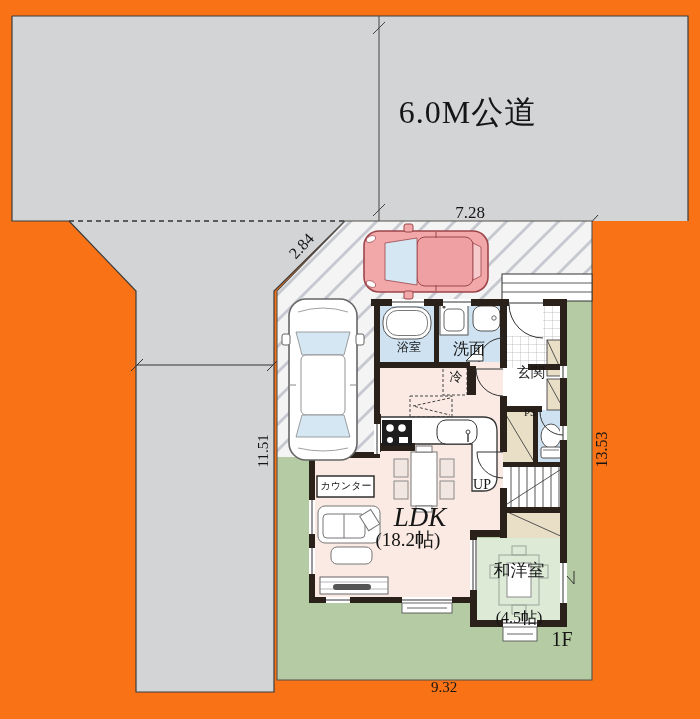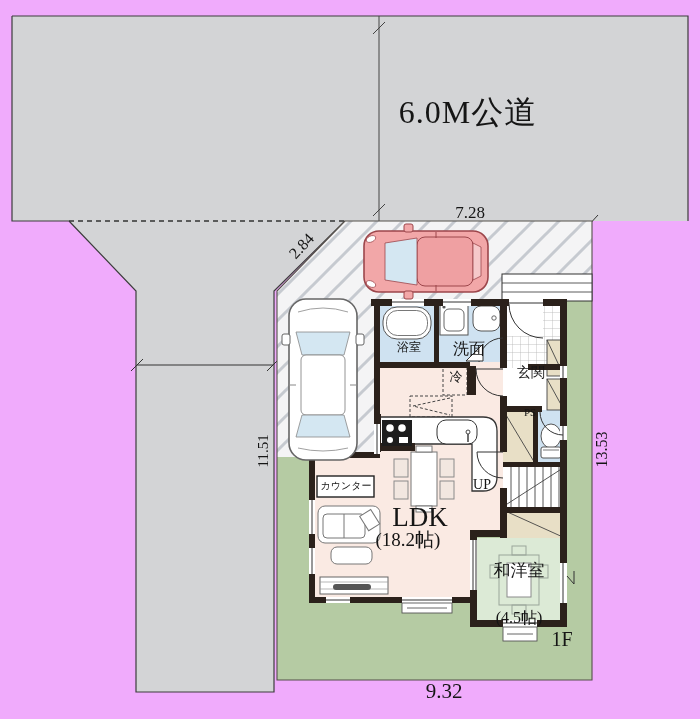--- a/index.html
+++ b/index.html
@@ -1,44 +1,44 @@
 <!DOCTYPE html>
 <html style="--road: #d3d4d6; --drive: #f4f4f5; --lawn: #b5cba3; --tatami: #dcead6; --ldk: #faeae3; --wet: #cfe2f1; --closet: #e8dfc6; --wall: #2b211b; --car-pink: #f2a7a8; --glass: #d4e7f2;"><head>
 <meta charset="utf-8">
 <style>
   :root{
     --road:#d3d4d6; --drive:#f4f4f5; --lawn:#b5cba3; --tatami:#dcead6;
     --ldk:#faeae3; --wet:#cfe2f1; --closet:#e8dfc6; --wall:#2b211b;
     --ink:#151515;
   }
   html,body{margin:0;padding:0;background:#fff;}
-  .stage{position:relative;width:700px;height:719px;background:#f0abfc;overflow:hidden;
+  .stage{position:relative;width:700px;height:719px;background:#f97316;overflow:hidden;
          font-family:"Liberation Serif","DejaVu Serif",serif;}
   svg{position:absolute;left:0;top:0;}
   .lbl{position:absolute;color:var(--ink);line-height:1.05;white-space:pre-line;}
   .serif{font-family:"Liberation Serif","DejaVu Serif",serif;}
   .sans{font-family:"Liberation Sans","DejaVu Sans",sans-serif;}
   .ctr{text-align:center;}
   .rot90{transform:rotate(-90deg);transform-origin:center center;}
   .rot45{transform:rotate(-47deg);transform-origin:center center;}
   .road-main-lbl{left:388px;top:96px;width:160px;font-size:32px;letter-spacing:1px;}
   .road-side-lbl{left:176px;top:370px;width:48px;font-size:25px;line-height:1.12;}
   .d728{left:448px;top:196px;width:44px;font-size:17px;margin-top:8px;}
   .d284{left:280px;top:238px;width:44px;font-size:16px;}
   .d1151{left:240px;top:443px;width:48px;font-size:15px;}
   .d1353{left:574px;top:441px;width:56px;font-size:16px;}
-  .d932{left:422px;top:680px;width:44px;font-size:21px;}
+  .d932{left:422px;top:680px;width:44px;font-size:15px;}
   .bath-lbl{left:384px;top:341px;width:50px;font-size:12px;}
   .wash-lbl{left:444px;top:341px;width:50px;font-size:16px;}
   .genkan-lbl{left:510px;top:343px;width:42px;font-size:14px;margin-top:23px;}
   .rei-lbl{left:447px;top:370px;width:18px;font-size:13px;}
   .ps-lbl{left:520px;top:407px;width:20px;font-size:11px;}
   .up-lbl{left:469px;top:478px;width:26px;font-size:14px;}
   .counter-lbl{left:318px;top:481px;width:56px;font-size:10px;}
-  .ldk-lbl{left:383px;top:503px;width:74px;font-size:27px;}
+  .ldk-lbl{left:383px;top:503px;width:74px;font-size:27px;font-style:italic;}
   .ldk-size{left:360px;top:530px;width:96px;font-size:19px;}
   .wj-lbl{left:483px;top:562px;width:72px;font-size:17px;}
   .wj-size{left:483px;top:582px;width:72px;font-size:16px;margin-top:28px;}
   .f1-lbl{left:544px;top:629px;width:36px;font-size:20px;}
 </style>
 </head>
 <body>
 
 <div class="stage">
 

